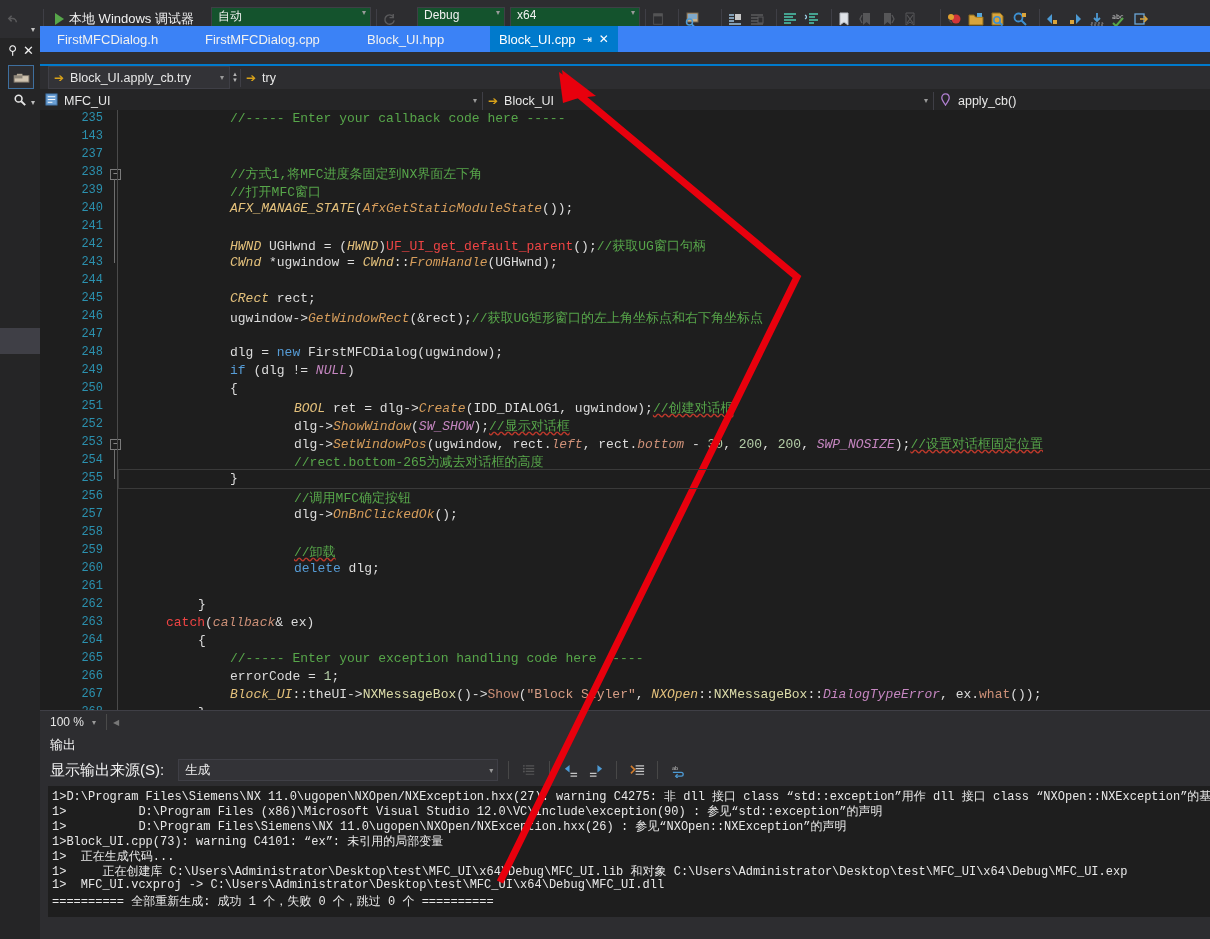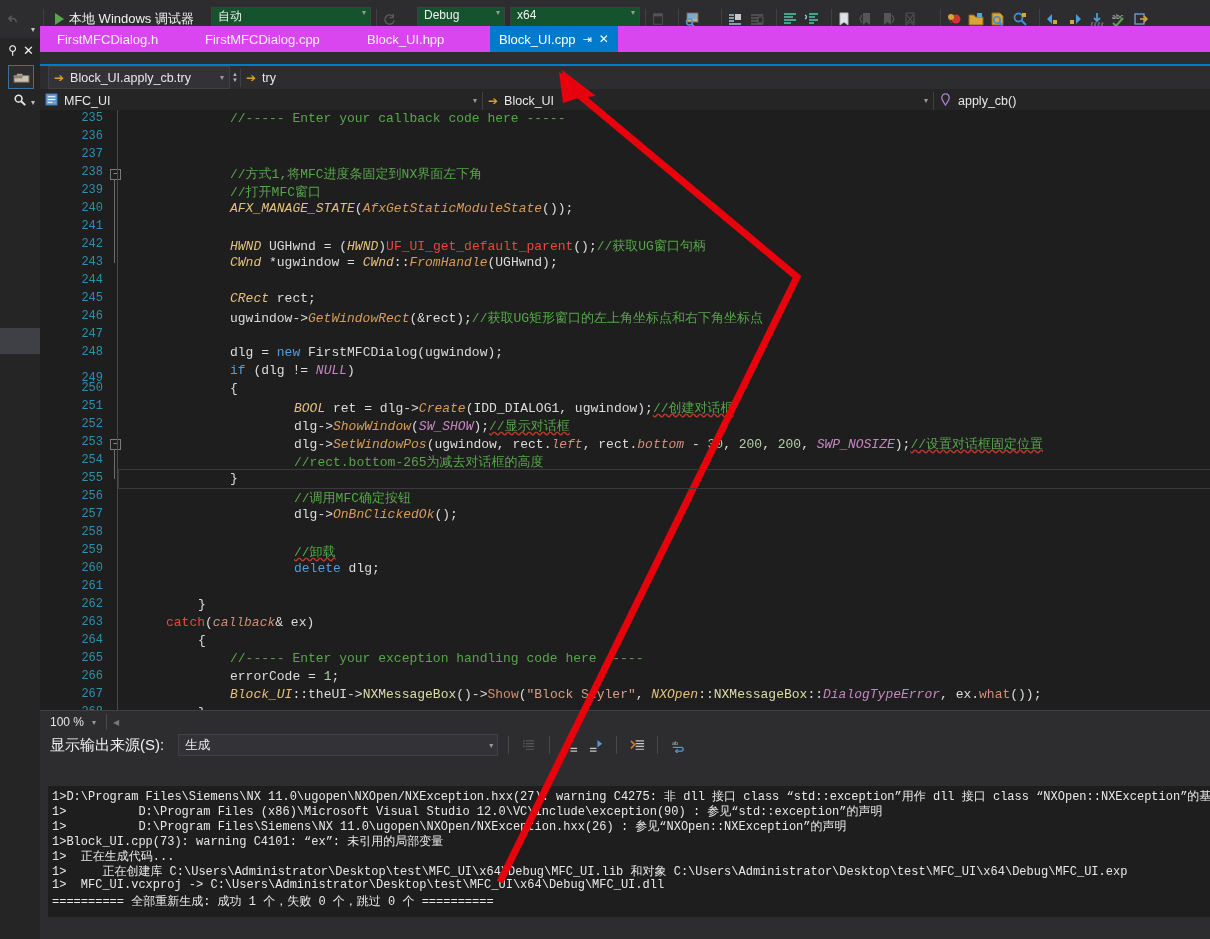--- a/index.html
+++ b/index.html
@@ -33,21 +33,21 @@
            padding-right:6px;color:#f1f1f1;}
   .ld-pin{font-size:12px;}
   .ld-x{font-size:13px;}
   .ld-box{margin:3px 7px 0 8px;width:24px;height:22px;border:1px solid #3e6f9e;background:#2d2d30;
           display:flex;align-items:center;justify-content:center;}
   .ld-srch{height:26px;display:flex;align-items:center;justify-content:flex-end;gap:3px;
            padding-right:5px;color:#e6e6e6;}
   .ld-tab{position:absolute;left:0;top:290px;width:40px;height:26px;background:#3f3f46;}
 
   
-  .tabrow{position:absolute;left:40px;top:26px;width:1170px;height:26px;background:#d946ef;}
+  .tabrow{position:absolute;left:40px;top:26px;width:1170px;height:26px;background:#3b82f6;}
   .tab{position:absolute;top:0;height:26px;display:flex;align-items:center;gap:7px;
        padding:0 9px;font-size:13px;color:#f1f1f1;white-space:nowrap;}
   .tab.active{background:#007acc;color:#ffffff;}
   .tab .pin{font-size:11px;}
   .tab .cls{font-size:12px;font-weight:bold;}
   .tabline{position:absolute;left:40px;top:64px;width:1170px;height:2px;background:#007acc;}
 
   
   .navbar{position:absolute;left:40px;width:1170px;height:23px;background:#2d2d30;
           display:flex;align-items:center;}
@@ -383,34 +383,34 @@
             <path d="M7 1c2.5 0 4 2 4 4.5S8.5 10 7 13C5.5 10 3 8 3 5.5S4.5 1 7 1z" fill="none" stroke="#b07fd0" stroke-width="1.4"></path>
           </svg>
       </span>
       <span>apply_cb()</span>
     </div>
   </div>
 
   <div class="editor">
     <div id="gutter">
         <div class="gutter-line" style="top: 1px;">235</div>
-        <div class="gutter-line" style="top: 19px;">236</div>
+        <div class="gutter-line" style="top: 19px;">143</div>
         <div class="gutter-line" style="top: 37px;">237</div>
         <div class="gutter-line" style="top: 55px;">238</div>
         <div class="gutter-line" style="top: 73px;">239</div>
         <div class="gutter-line" style="top: 91px;">240</div>
         <div class="gutter-line" style="top: 109px;">241</div>
         <div class="gutter-line" style="top: 127px;">242</div>
         <div class="gutter-line" style="top: 145px;">243</div>
         <div class="gutter-line" style="top: 163px;">244</div>
         <div class="gutter-line" style="top: 181px;">245</div>
         <div class="gutter-line" style="top: 199px;">246</div>
         <div class="gutter-line" style="top: 217px;">247</div>
         <div class="gutter-line" style="top: 235px;">248</div>
-        <div class="gutter-line" style="top: 261px;">249</div>
+        <div class="gutter-line" style="top: 253px;">249</div>
         <div class="gutter-line" style="top: 271px;">250</div>
         <div class="gutter-line" style="top: 289px;">251</div>
         <div class="gutter-line" style="top: 307px;">252</div>
         <div class="gutter-line" style="top: 325px;">253</div>
         <div class="gutter-line" style="top: 343px;">254</div>
         <div class="gutter-line" style="top: 361px;">255</div>
         <div class="gutter-line" style="top: 379px;">256</div>
         <div class="gutter-line" style="top: 397px;">257</div>
         <div class="gutter-line" style="top: 415px;">258</div>
         <div class="gutter-line" style="top: 433px;">259</div>
@@ -470,20 +470,21 @@
   <div class="vline"></div>
 
   <div class="zoombar">
     <span class="zoomval">100 %</span>
     <span class="zoomcaret">▾</span>
     <span class="zoomdiv"></span>
     <span style="font-size:8px;color:#777;padding-left:6px;">◀</span>
   </div>
 
   <div class="outpane">
+    <div class="out-title">输出</div>
     <div class="out-tools">
       <span class="out-lbl">显示输出来源(S):</span>
       <div class="out-combo">
         <span>生成</span>
         <span class="ca">▾</span>
       </div>
       <span class="otdiv"></span>
       <span class="ot-ico tb-dim">
         <svg width="15" height="15" viewBox="0 0 16 16">
             <path d="M4 3h9M4 6h9M4 9h9M4 12h9" stroke="#8a8a8a" stroke-width="1.3"></path>

